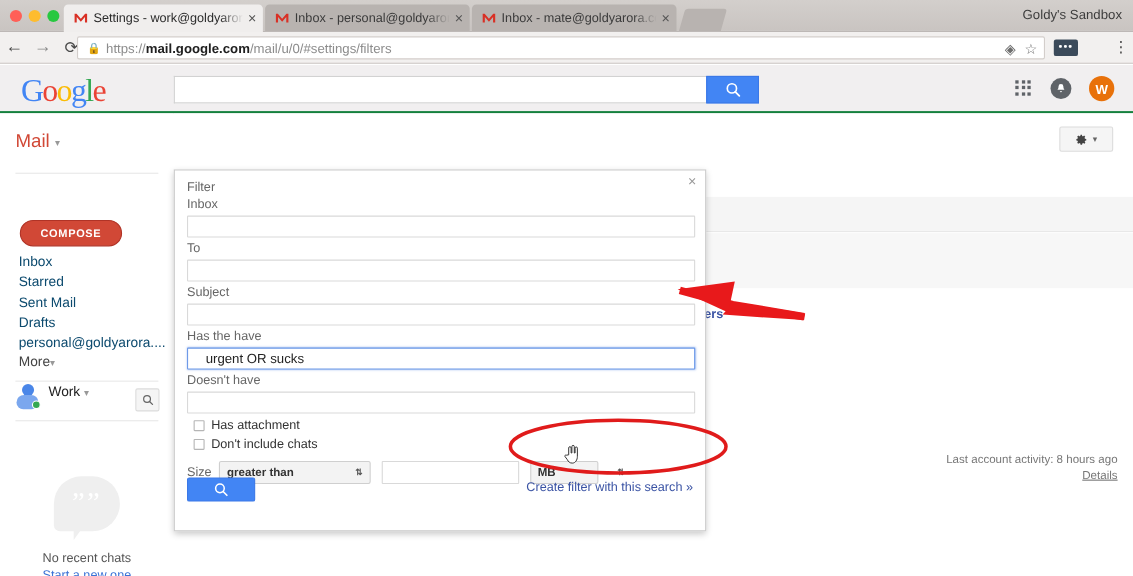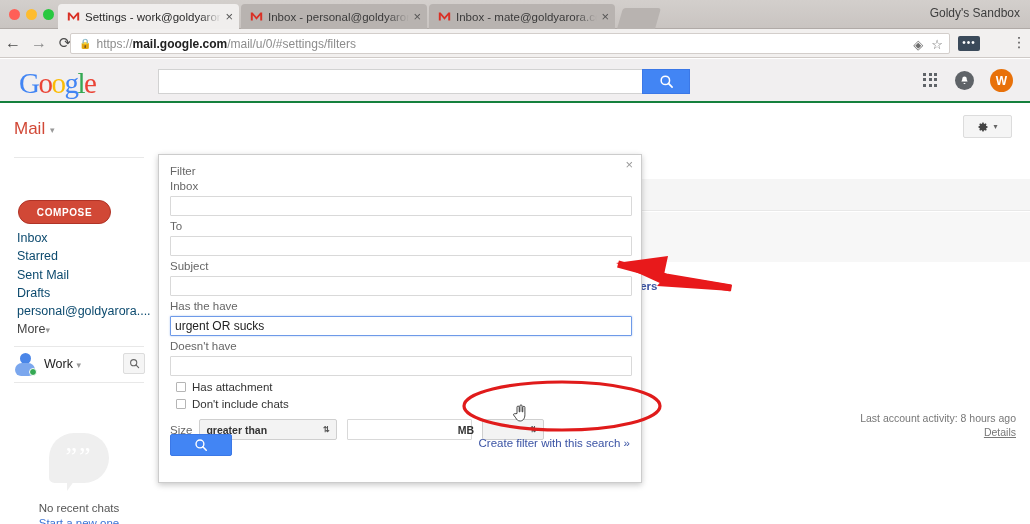--- a/index.html
+++ b/index.html
@@ -127,21 +127,21 @@
     position:absolute; left:18px; top:97px; width:93px; height:24px;
     background:#d14836; border:1px solid #b03326; border-radius:12px;
     color:#fff; font-size:10px; font-weight:bold; letter-spacing:.6px;
     display:flex; align-items:center; justify-content:center;
   }
   .navlist{ position:absolute; left:17px; top:126px; width:140px; }
   .navlist div{ font-size:12.5px; color:#0c4a6e; line-height:18.3px; }
   .navlist div.more{ color:#444; }
   .navlist .caret{ font-size:9px; color:#999; }
   .hr{ position:absolute; left:14px; width:130px; height:1px; background:#e8e8e8; }
-  .chatrow{ position:absolute; left:14px; top:246px; width:132px; height:30px; display:flex; align-items:center; }
+  .chatrow{ position:absolute; left:14px; top:246px; width:132px; height:30px; display:flex; align-items:flex-start; }
   .chat-av{ position:relative; width:23px; height:23px; }
   .chat-av .head{ position:absolute; left:6px; top:0px; width:11px; height:11px;
     border-radius:50%; background:#4a86e8; }
   .chat-av .body{ position:absolute; left:1px; top:10px; width:20px; height:13px;
     border-radius:10px 10px 9px 9px; background:#7ba7ee; }
   .chat-av .dot{ position:absolute; right:0px; bottom:0px; width:8px; height:8px;
     border-radius:50%; background:#34a853; border:1.5px solid #fff; }
   .chat-name{ font-size:12.5px; color:#222; margin-left:7px; }
   .chat-search{
     position:absolute; left:123px; top:250px; width:22px; height:21px;
@@ -186,40 +186,40 @@
     background:#fff; border:1px solid #ccc;
     box-shadow:0 2px 6px rgba(0,0,0,.22);
   }
   .dlg-close{ position:absolute; right:8px; top:3px; font-size:13px; color:#999; line-height:1; }
   .dlg-inner{ padding:9px 11px 0 11px; }
   .dlg-label{ font-size:11.5px; color:#666; line-height:15px; }
   .dlg-input{
     display:block; width:462px; height:20px; margin:2px 0 3px 0;
     border:1px solid #d9d9d9; background:#fff; border-radius:1px;
     font-size:12px; font-family:"Liberation Sans", sans-serif;
-    padding:0 4px; color:#222; outline:none;
+    padding:0 16px; color:#222; outline:none;
   }
   .dlg-input.focused{ border:1px solid #6e9ae8; box-shadow:0 0 2px rgba(110,154,232,.6); }
   .cbrow{ display:flex; align-items:center; margin-top:5px; }
   .cb{ width:10px; height:10px; border:1px solid #b5b5b5; background:#fff; border-radius:1px; }
   .cbrow span{ font-size:11.5px; color:#333; margin-left:6px; }
   .sizerow{ display:flex; align-items:center; margin-top:9px; }
   .size-lbl{ font-size:11.5px; color:#666; margin-right:7px; }
   .selbox{
     height:21px; background:#f3f3f3; border:1px solid #cfcfcf; border-radius:2px;
     display:flex; align-items:center; padding:0 6px; font-size:10.5px;
     font-weight:bold; color:#333;gap:48px;
   }
   .selbox .arrows{ margin-left:8px; font-size:8px; color:#555; line-height:8px; text-align:center; }
   .size-input{
     width:125px; height:21px; margin-left:10px; border:1px solid #d9d9d9;
     background:#fff; border-radius:1px; outline:none;
     font-family:"Liberation Sans", sans-serif; font-size:11px; padding:0 4px;
   }
-  .unitbox{ margin-left:10px; width:62px; justify-content:flex-end; }
+  .unitbox{ margin-left:10px; width:62px; justify-content:space-between; }
   .dlg-footer{ position:absolute; left:0; bottom:0; width:482px; height:48px; }
   .dlg-searchbtn{
     position:absolute; left:11px; top:0; width:62px; height:22px;
     background:#4285f4; border:1px solid #3b78e7; border-radius:2px;
     display:flex; align-items:center; justify-content:center;
   }
   .create-filter{
     position:absolute; right:11px; top:3px;
     font-size:11.5px; color:#3a53a4;
   }

